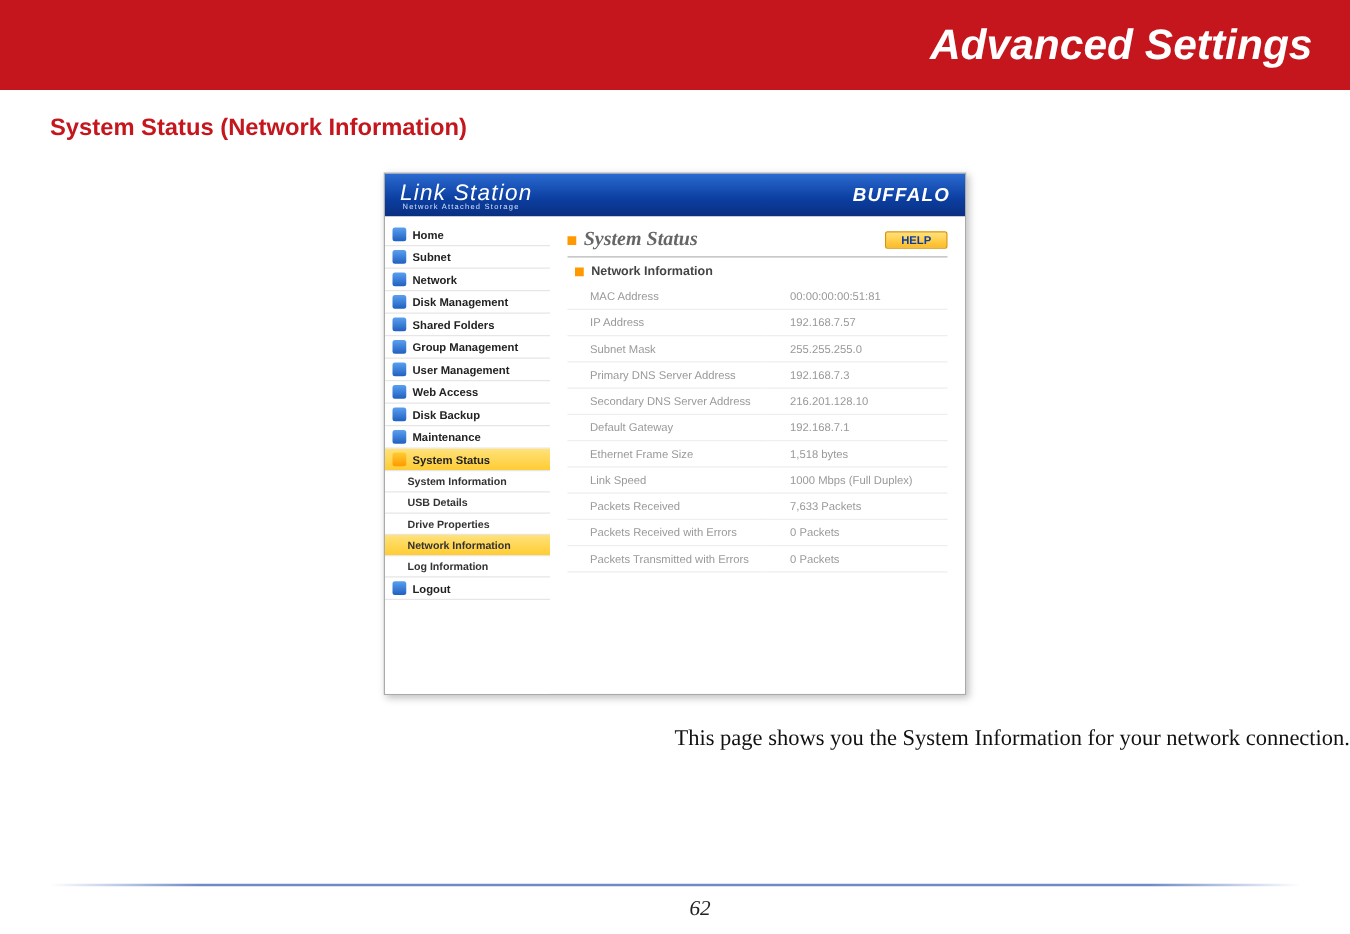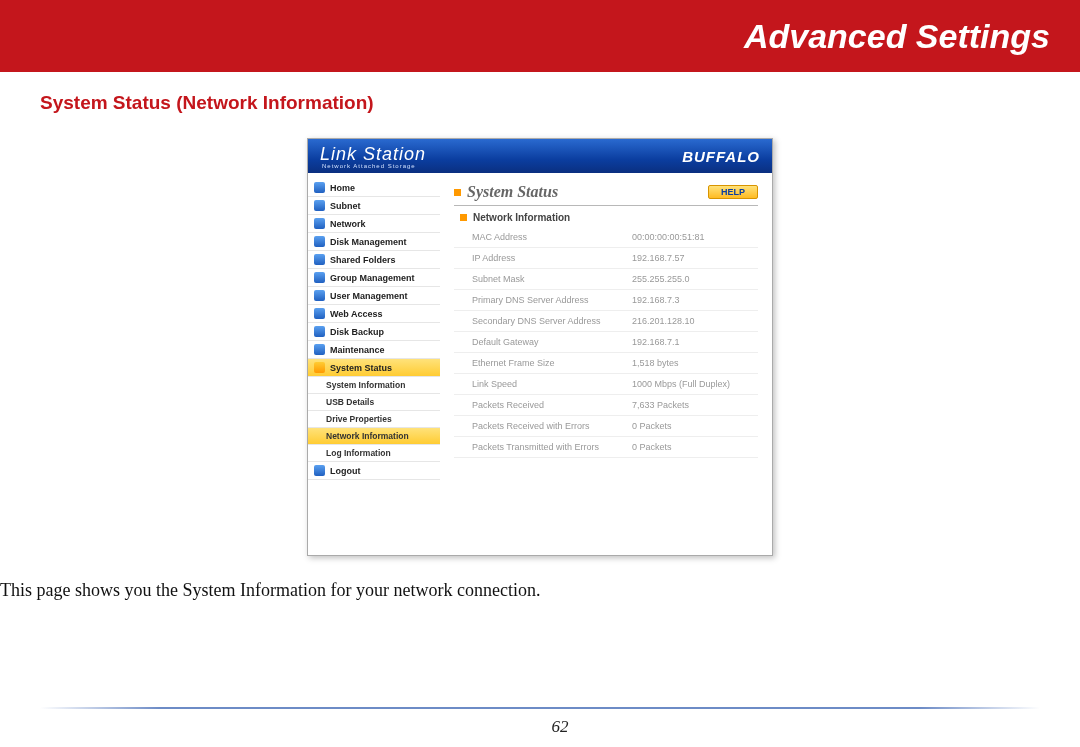--- a/index.html
+++ b/index.html
@@ -162,21 +162,21 @@
     font-size: 9px;
     color: #999;
     border-collapse: collapse;
   }
   .info-table td {
     border-bottom: 1px solid #eee;
     padding: 5px 6px 5px 18px;
   }
   .info-table td.label { width: 160px; }
   .caption {
-    text-align: left;
+    text-align: right;
     font-family: Georgia, "Times New Roman", serif;
     font-size: 18px;
     color: #111;
     margin-top: 24px;
   }
   .page-footer {
     position: absolute;
     bottom: 10px;
     left: 0; right: 0;
     text-align: center;

